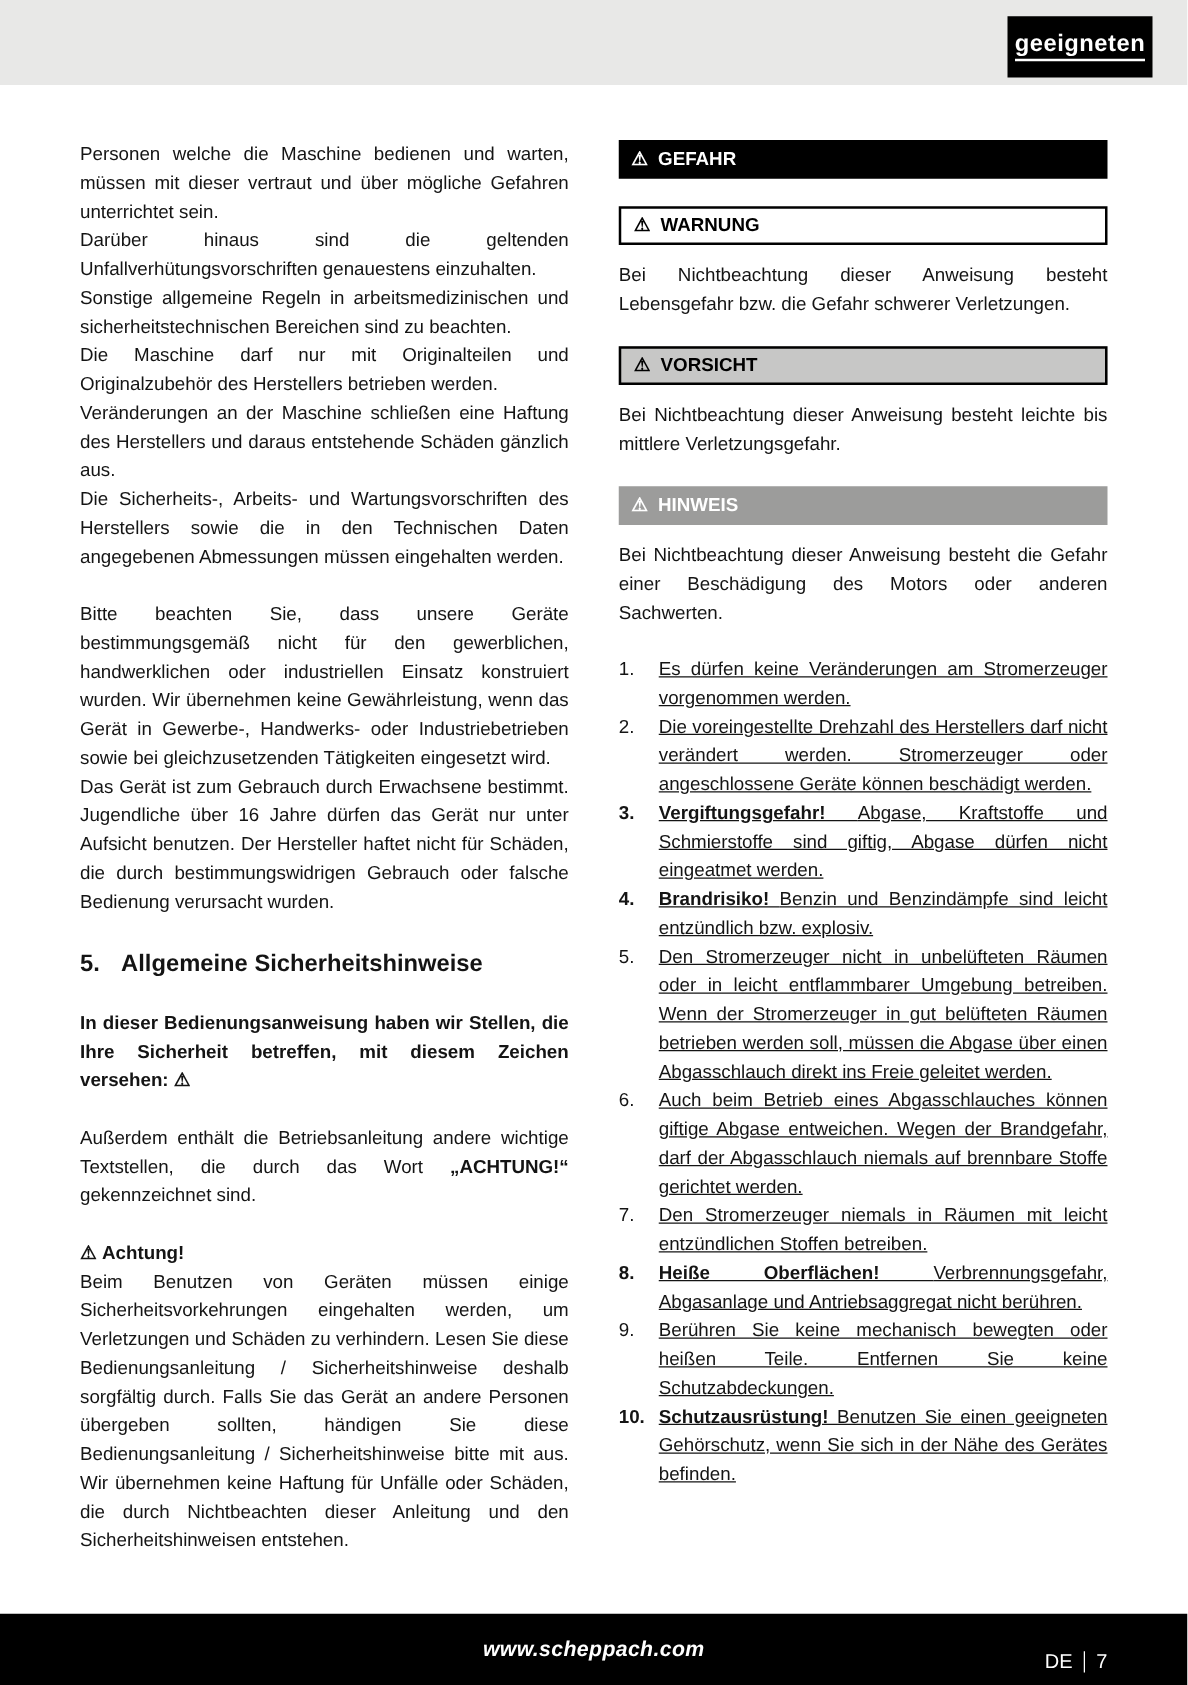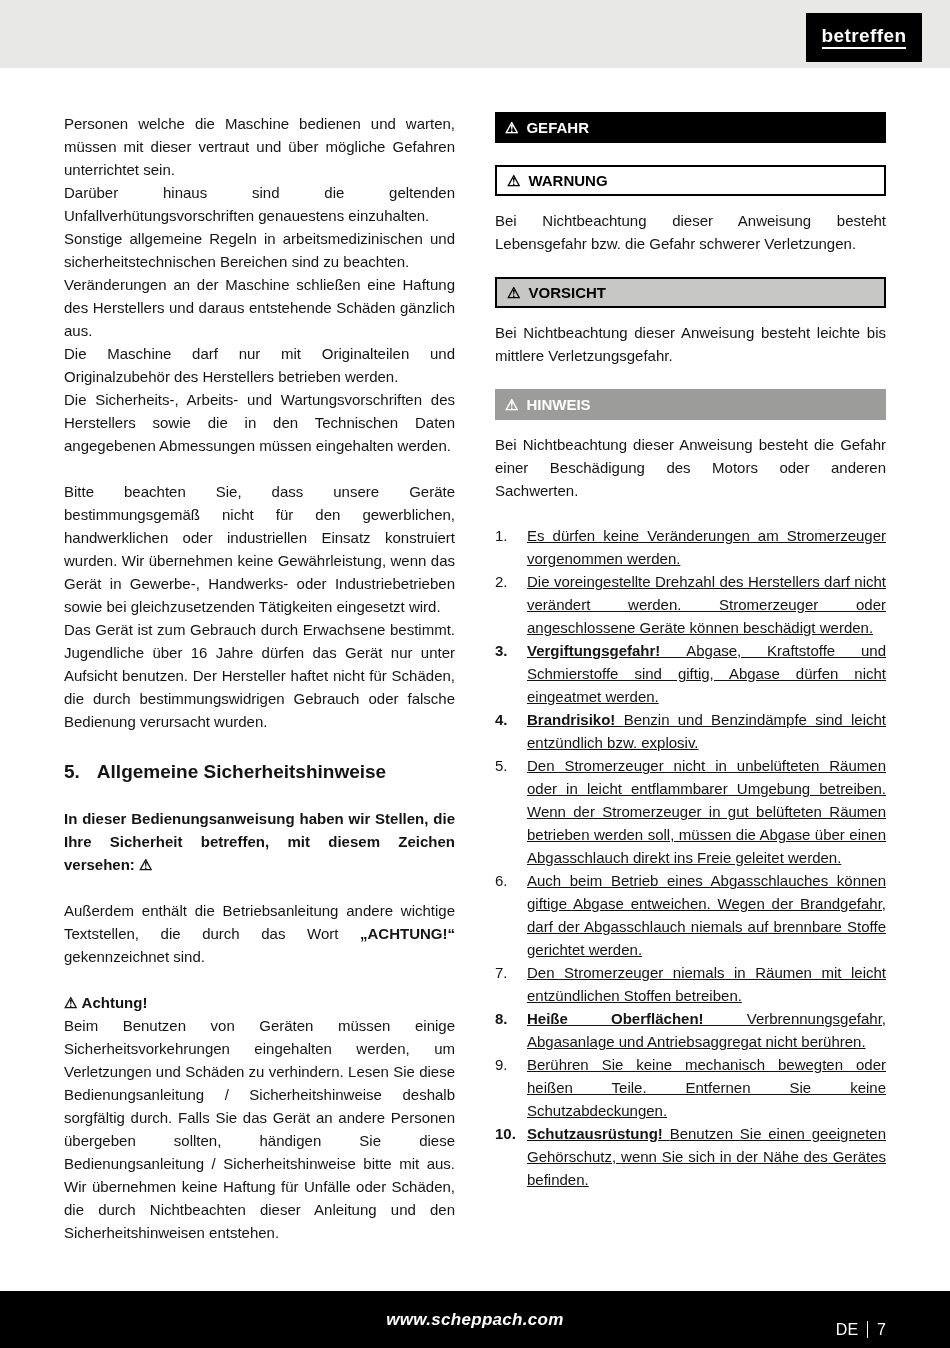--- a/index.html
+++ b/index.html
@@ -65,31 +65,31 @@
     position:absolute; right:64px; top:0; bottom:0;
     display:flex; align-items:center; gap:9px; font-size:16px;margin-top:20px;
   }
   .pagebar { width:1px; height:17px; background:#fff; display:inline-block; }
 </style>
 </head>
 <body>
 
 <header class="topbar">
   <div class="logo">
-    <span>betreffen</span>
+    <span>geeigneten</span>
   </div>
 </header>
 
 <main class="content">
   <section class="col" lang="de">
       <p class="para"><span>Personen welche die Maschine bedienen und warten, müssen mit dieser vertraut und über mögliche Gefahren unterrichtet sein.</span></p>
       <p class="para"><span>Darüber hinaus sind die geltenden Unfallverhütungsvorschriften genauestens einzuhalten.</span></p>
       <p class="para"><span>Sonstige allgemeine Regeln in arbeitsmedizinischen und sicherheitstechnischen Bereichen sind zu beachten.</span></p>
+      <p class="para"><span>Die Maschine darf nur mit Originalteilen und Originalzubehör des Herstellers betrieben werden.</span></p>
       <p class="para"><span>Veränderungen an der Maschine schließen eine Haftung des Herstellers und daraus entstehende Schäden gänzlich aus.</span></p>
-      <p class="para"><span>Die Maschine darf nur mit Originalteilen und Originalzubehör des Herstellers betrieben werden.</span></p>
       <p class="para"><span>Die Sicherheits-, Arbeits- und Wartungsvorschriften des Herstellers sowie die in den Technischen Daten angegebenen Abmessungen müssen eingehalten werden.</span></p>
       <div class="spacer"></div>
       <p class="para"><span>Bitte beachten Sie, dass unsere Geräte bestimmungsgemäß nicht für den gewerblichen, handwerklichen oder industriellen Einsatz konstruiert wurden. Wir übernehmen keine Gewährleistung, wenn das Gerät in Gewerbe-, Handwerks- oder Industriebetrieben sowie bei gleichzusetzenden Tätigkeiten eingesetzt wird.</span></p>
       <p class="para"><span>Das Gerät ist zum Gebrauch durch Erwachsene bestimmt. Jugendliche über 16 Jahre dürfen das Gerät nur unter Aufsicht benutzen. Der Hersteller haftet nicht für Schäden, die durch bestimmungswidrigen Gebrauch oder falsche Bedienung verursacht wurden.</span></p>
       <h2 class="section">
         <span>5.</span>
         <span>Allgemeine Sicherheitshinweise</span>
       </h2>
       <p class="para"><span class="bold">In dieser Bedienungsanweisung haben wir Stellen, die Ihre Sicherheit betreffen, mit diesem Zeichen versehen: </span><span class="inline-warn">⚠</span></p>
       <div class="spacer"></div>

